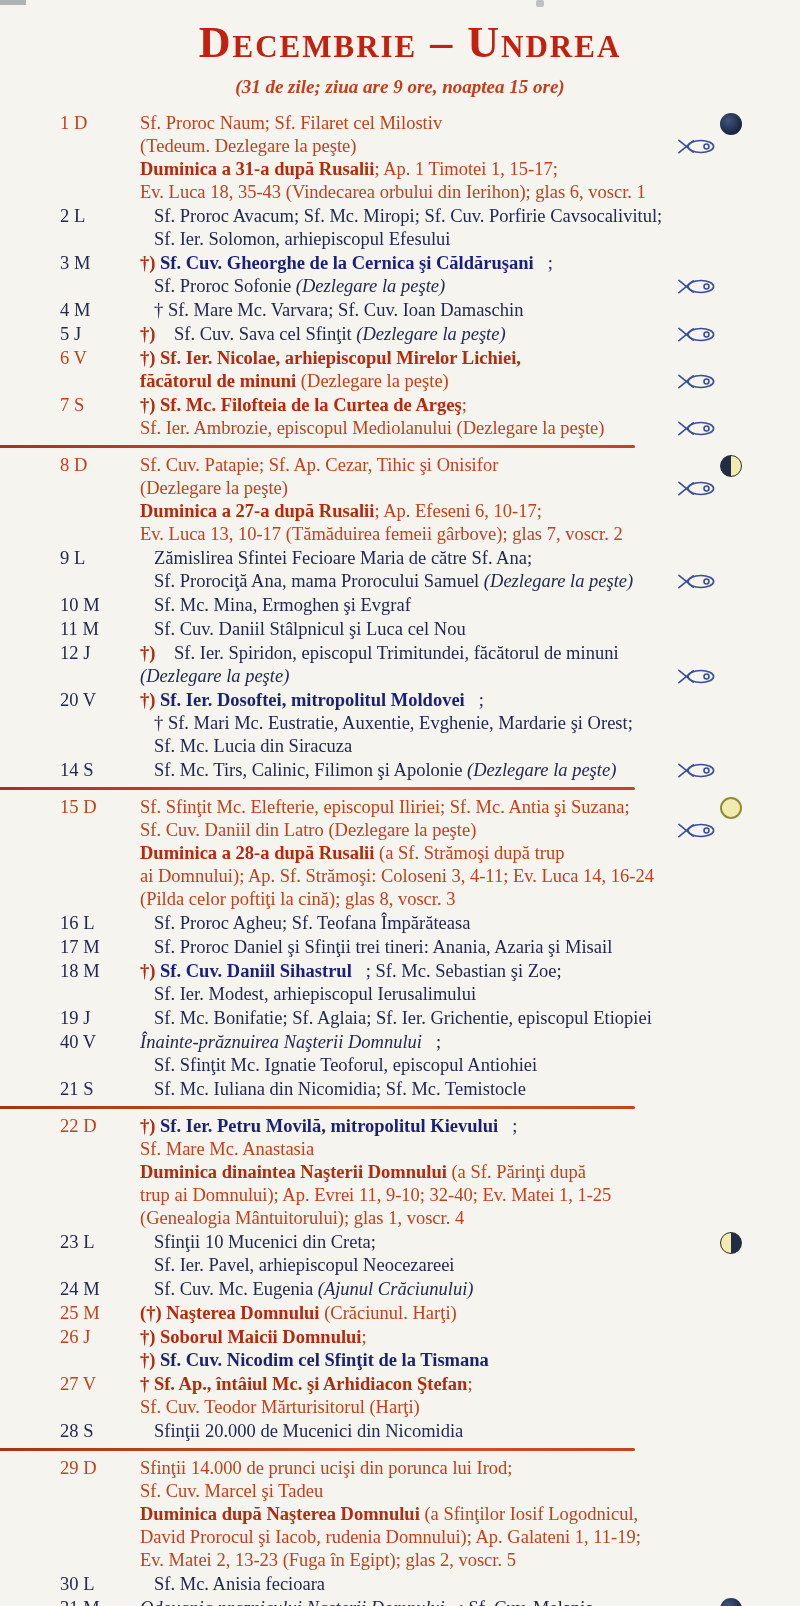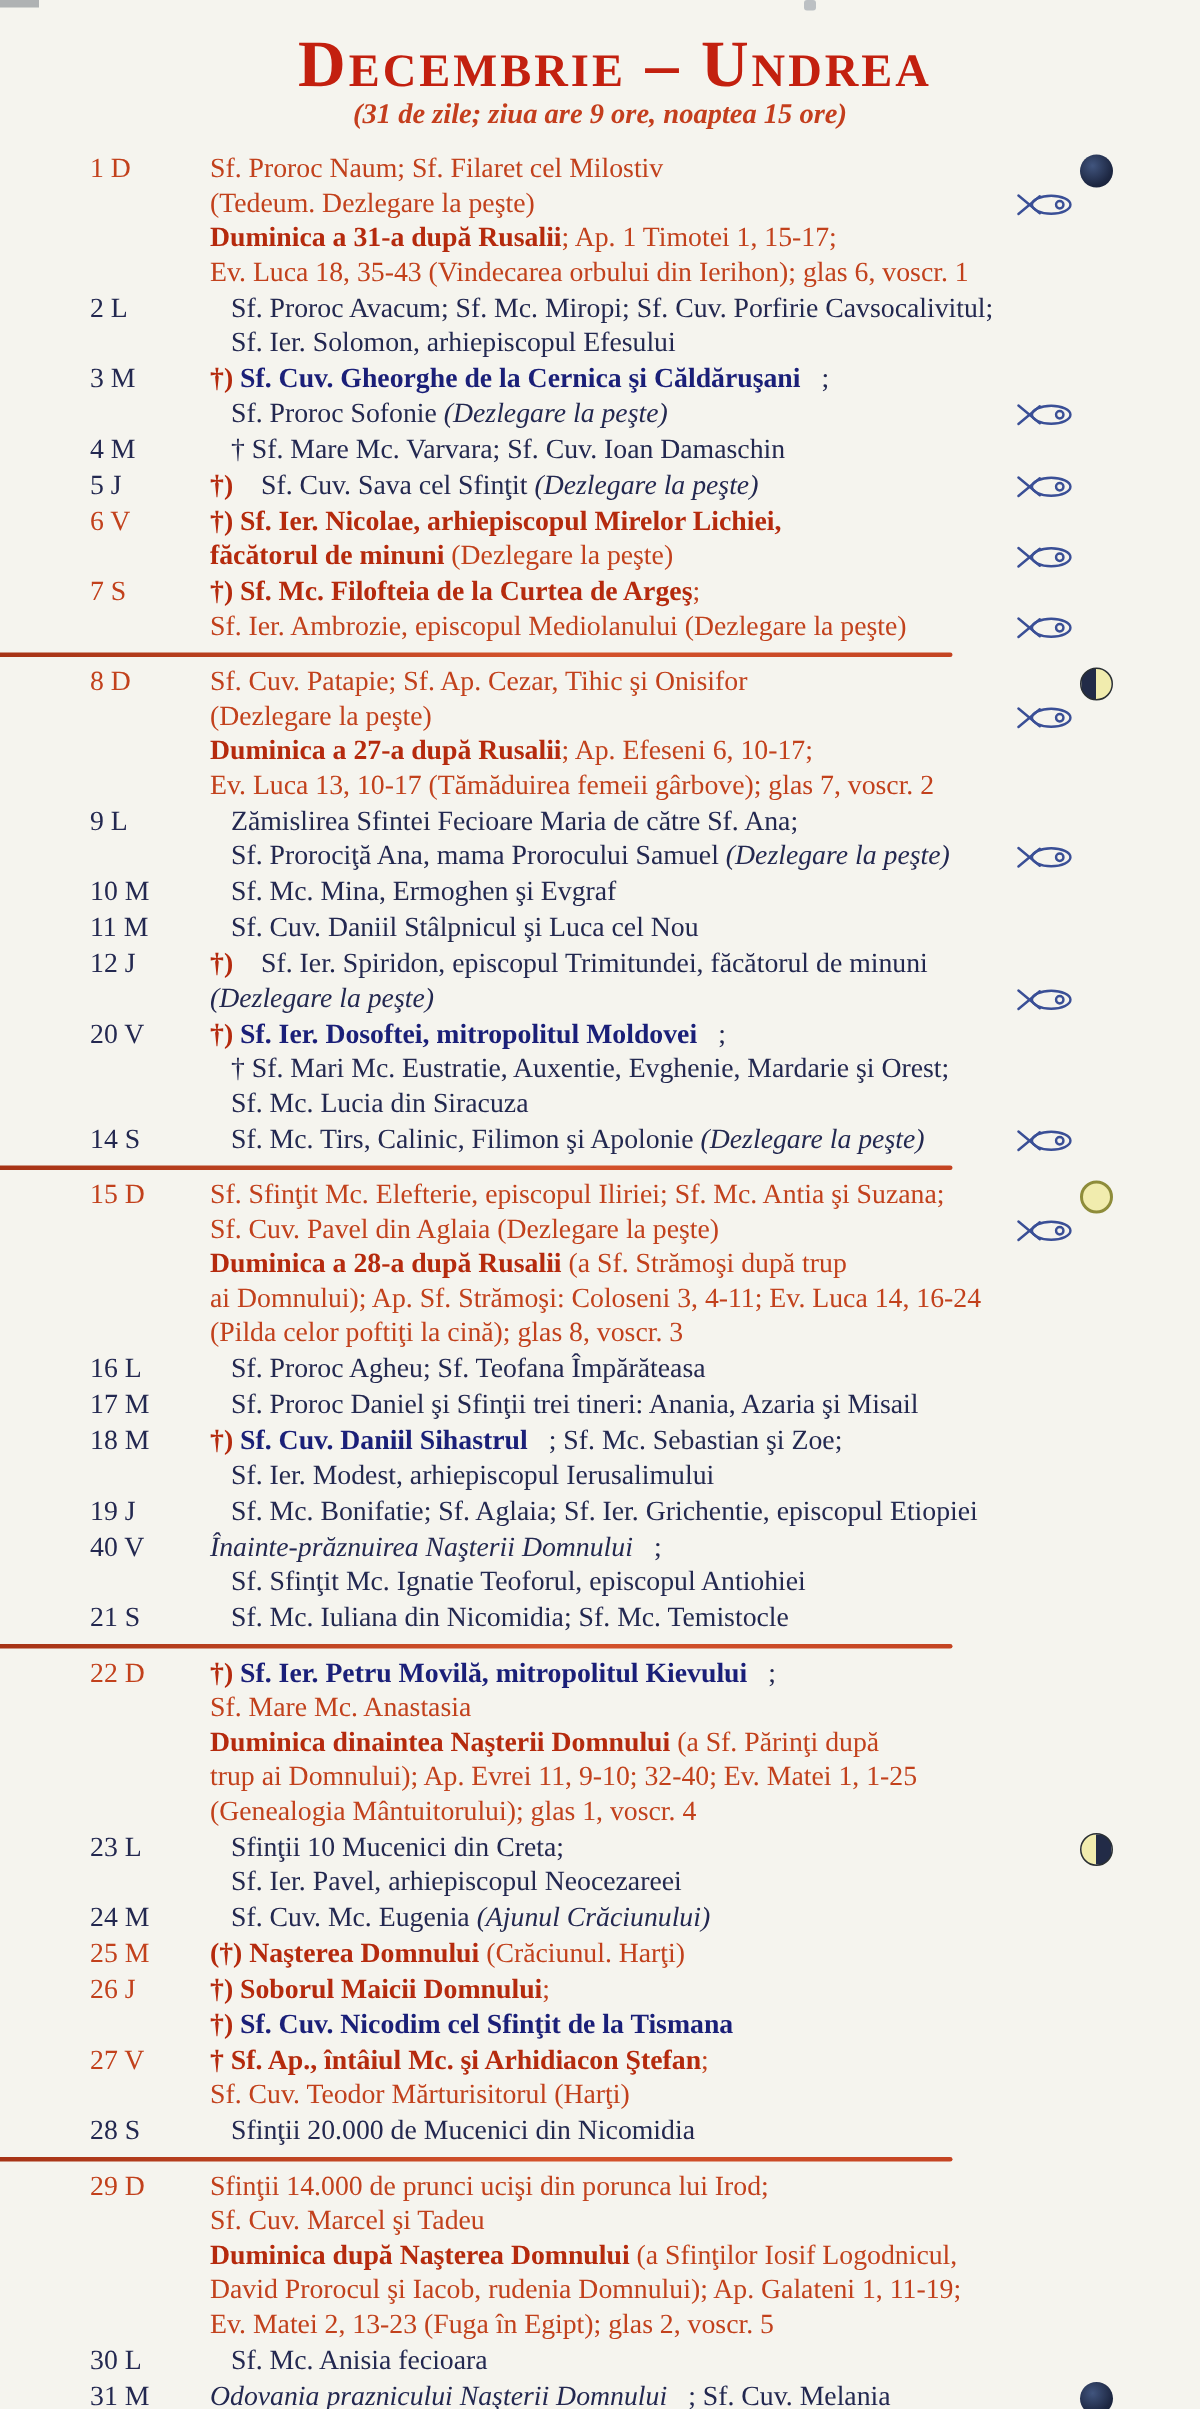--- a/index.html
+++ b/index.html
@@ -22,21 +22,21 @@
   }
   .scan-mark{position:absolute;top:0;left:536px;width:8px;height:7px;background:#8d96a0;opacity:.55;border-radius:2px;}
   .scan-mark2{position:absolute;top:0;left:0;width:26px;height:5px;background:#6a7078;opacity:.5;}
   .page-title{
     margin-top:20px;text-align:center;
     font-variant:small-caps;font-weight:bold;letter-spacing:2px;
     font-size:44px;line-height:46px;color:#c3200f;padding-left:20px;
   }
   .page-subtitle{
     text-align:center;font-style:italic;font-size:19px;line-height:22px;
-    color:#c43e1d;margin-top:0;font-weight:bold;
+    color:#c43e1d;margin-top:10px;font-weight:bold;
   }
   .calendar{margin-top:14px;padding-left:60px;}
   .entry{display:flex;margin-bottom:1px;}
   .day{width:80px;flex-shrink:0;font-size:18.5px;line-height:23px;}
   .day-red{color:var(--red);}
   .day-navy{color:var(--navy);}
   .lines{width:588px;}
   .line{position:relative;line-height:23px;font-size:18.5px;white-space:nowrap;}
   .r{color:var(--red);}
   .rb{color:var(--red-bold);font-weight:bold;}
@@ -242,21 +242,21 @@
               </g>
             </svg>
           </span></div>
       </div>
     </div>
     <div class="week-separator"></div>
     <div class="entry">
       <div class="day day-red">15 D</div>
       <div class="lines">
         <div class="line"><span class="r">Sf. Sfinţit Mc. Elefterie, episcopul Iliriei; Sf. Mc. Antia şi Suzana;</span><span class="icon-moon moon-full"></span></div>
-        <div class="line"><span class="r">Sf. Cuv. Pavel din Aglaia </span><span class="ri">(Dezlegare la peşte)</span><span class="icon-fish">
+        <div class="line"><span class="r">Sf. Cuv. Daniil din Latro </span><span class="ri">(Dezlegare la peşte)</span><span class="icon-fish">
             <svg viewBox="0 0 44 20" width="42" height="19" xmlns="http://www.w3.org/2000/svg">
               <g fill="none" stroke="#3a4f96" stroke-width="1.7" stroke-linecap="round">
                 <path d="M3 3.5 L18 16"></path>
                 <path d="M3 16.5 L18 4"></path>
                 <ellipse cx="26" cy="10" rx="13.5" ry="6.3"></ellipse>
                 <circle cx="32" cy="10" r="2.6"></circle>
               </g>
             </svg>
           </span></div>
         <div class="line"><span class="rb">Duminica a 28-a după Rusalii </span><span class="ri">(a Sf. Strămoşi după trup</span></div>

